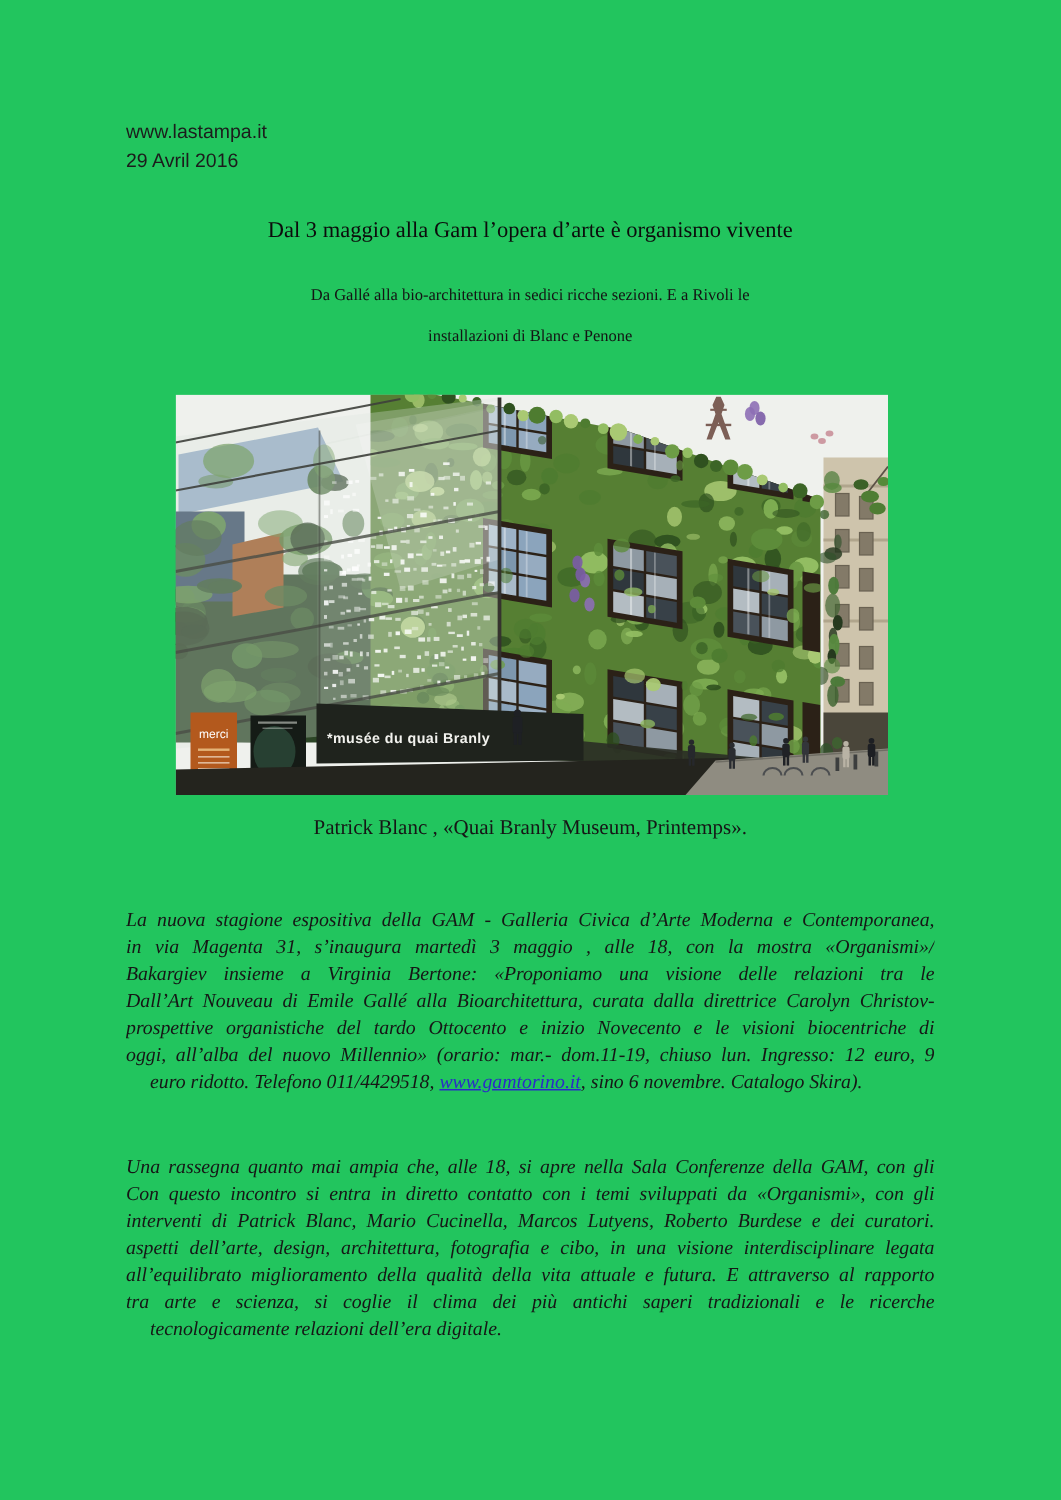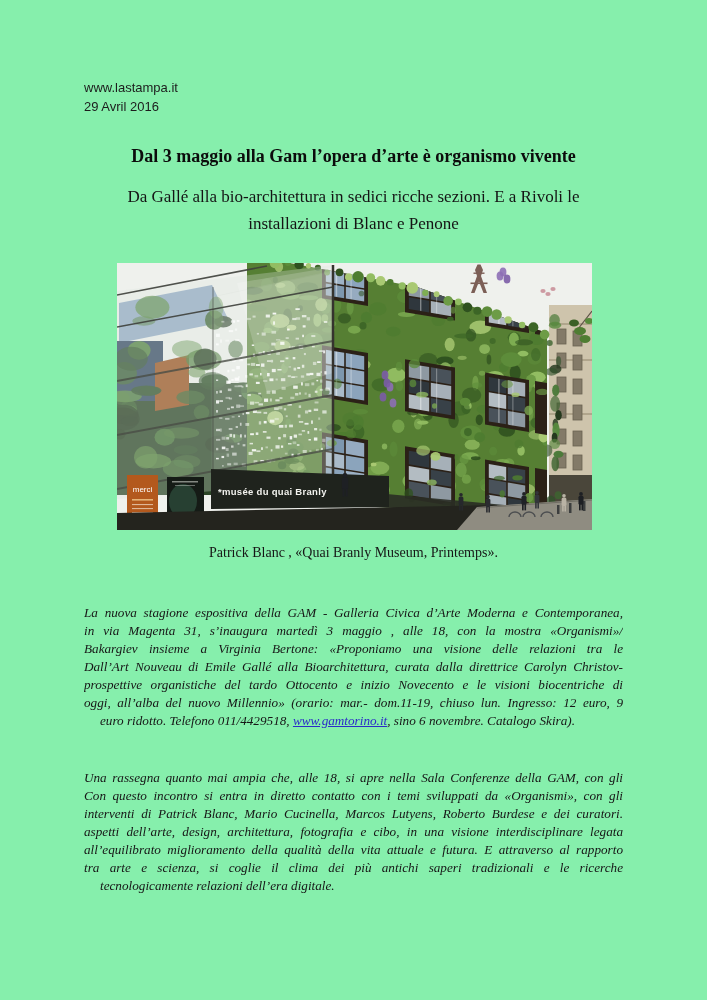--- a/index.html
+++ b/index.html
@@ -1,24 +1,24 @@
 <!DOCTYPE html>
 <html><head>
 <meta charset="utf-8">
 <style>
   html,body{margin:0;padding:0;background:#ffffff;}
-  .page{position:relative;width:707px;height:1000px;background:#86efac;overflow:hidden;
+  .page{position:relative;width:707px;height:1000px;background:#22c55e;overflow:hidden;
         font-family:"Liberation Serif","DejaVu Serif",serif;color:#161616;}
   .hdr{position:absolute;left:84px;top:79px;
        font-family:"Liberation Sans","DejaVu Sans",sans-serif;
        font-size:13px;line-height:18.5px;color:#1c1c1c;}
   .title{position:absolute;left:84px;width:539px;top:146px;text-align:center;
-         font-size:18px;font-weight:bold;color:#0c0c0c;}
+         font-size:15px;font-weight:normal;color:#0c0c0c;}
   .subtitle{position:absolute;left:84px;width:539px;top:184px;text-align:center;
-            font-size:17px;line-height:26.5px;color:#141414;}
+            font-size:11px;line-height:26.5px;color:#141414;}
   .photo{position:absolute;left:117px;top:263px;width:475px;height:267px;overflow:hidden;}
   .caption{position:absolute;left:84px;width:539px;top:545px;text-align:center;font-size:14px;}
   .para{position:absolute;left:84px;width:539px;font-size:13.2px;line-height:18px;font-style:italic;}
   #para1{top:604px;} #para2{top:769px;}
   .jl{text-align:justify;text-align-last:justify;white-space:nowrap;overflow:hidden;}
   .jl-last{text-align:left;white-space:nowrap;margin-left:16px;}
   a.doclink{color:#2b2bc8;text-decoration:underline;cursor:pointer;}
 </style>
 </head>
 <body>

